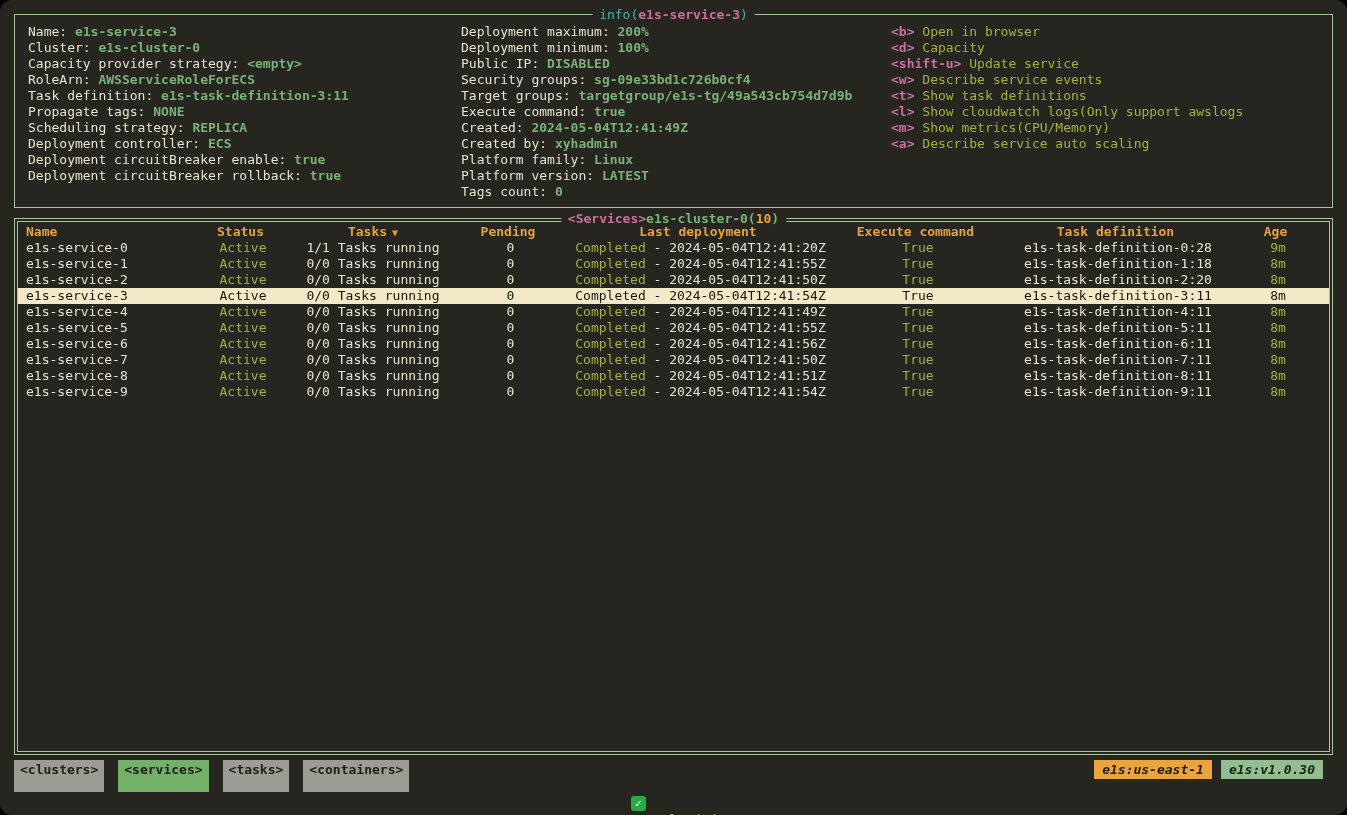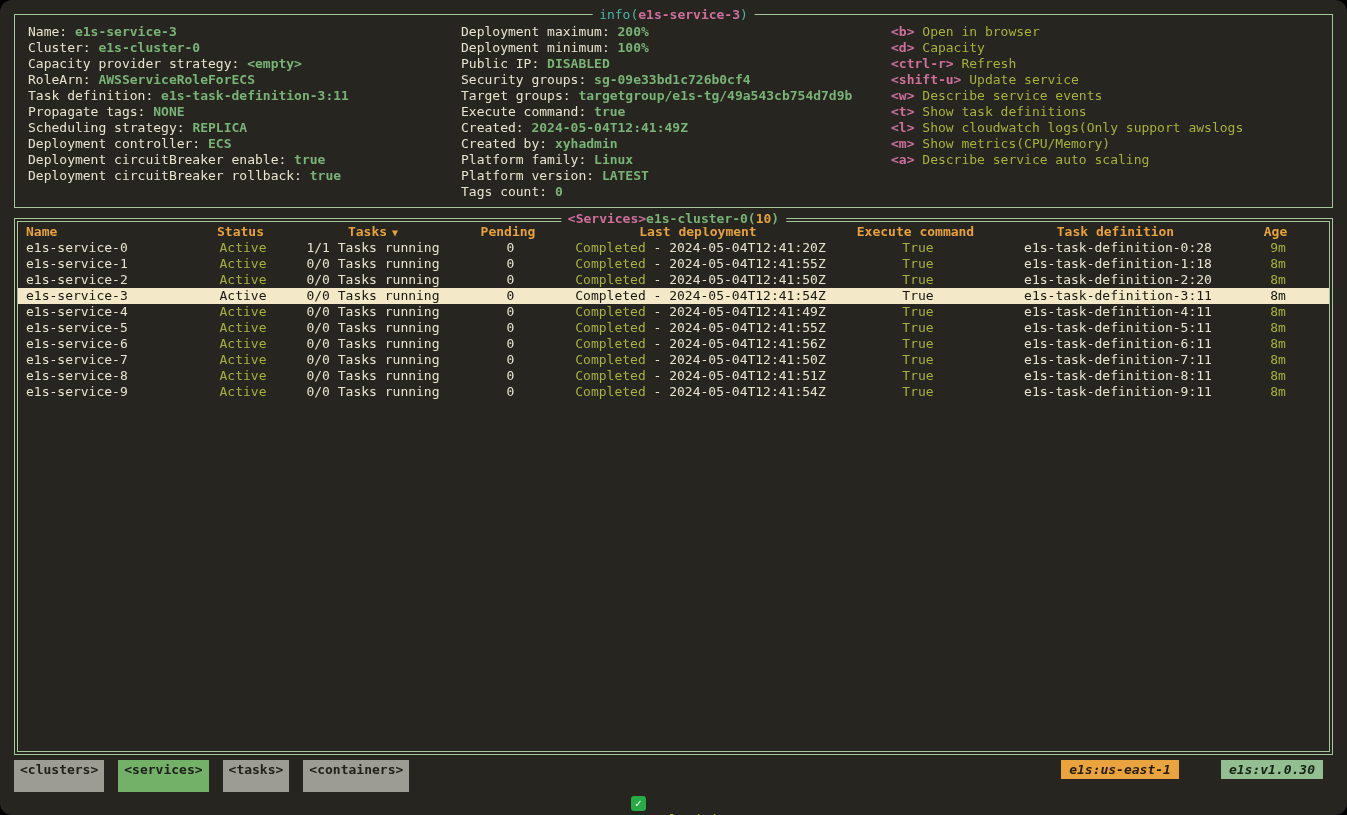--- a/index.html
+++ b/index.html
@@ -68,21 +68,21 @@
   .tab.active{background:var(--tab-active);}
   .status{position:absolute;left:0;right:0;top:777px;display:flex;justify-content:center;align-items:center;gap:8px;}
   .check{
     display:inline-flex;width:15px;height:15px;background:var(--check-green);
     border-radius:3px;color:#fff;font-size:11px;font-weight:bold;
     align-items:center;justify-content:center;
   }
   .status .olive{line-height:18px;}
   .badges{position:absolute;right:24px;top:760px;display:flex;gap:9px;}
   .badge{
-    height:19px;line-height:19px;padding:0 8px;font-weight:bold;font-style:italic;white-space:pre;margin-left:33px;
+    height:19px;line-height:19px;padding:0 8px;font-weight:bold;font-style:italic;white-space:pre;
   }
   .badge.region{background:var(--badge-orange);color:#251c0c;}
   .badge.version{background:var(--badge-green);color:#14230f;}
 </style>
 </head>
 <body>
 
 <div class="window">
 
   <section class="panel info">
@@ -134,21 +134,20 @@
         <div class="iline"><span class="lbl">Platform version: </span><span class="val">LATEST</span></div>
 
         <div class="iline"><span class="lbl">Tags count: </span><span class="val">0</span></div>
       </div>
     <div class="icol c3">
 
         <div class="sline"><span class="key">&lt;b&gt;</span><span class="desc"> Open in browser</span></div>
 
         <div class="sline"><span class="key">&lt;d&gt;</span><span class="desc"> Capacity</span></div>
 
-        <div class="sline"><span class="key">&lt;ctrl-r&gt;</span><span class="desc"> Refresh</span></div>
 
         <div class="sline"><span class="key">&lt;shift-u&gt;</span><span class="desc"> Update service</span></div>
 
         <div class="sline"><span class="key">&lt;w&gt;</span><span class="desc"> Describe service events</span></div>
 
         <div class="sline"><span class="key">&lt;t&gt;</span><span class="desc"> Show task definitions</span></div>
 
         <div class="sline"><span class="key">&lt;l&gt;</span><span class="desc"> Show cloudwatch logs(Only support awslogs</span></div>
 
         <div class="sline"><span class="key">&lt;m&gt;</span><span class="desc"> Show metrics(CPU/Memory)</span></div>

